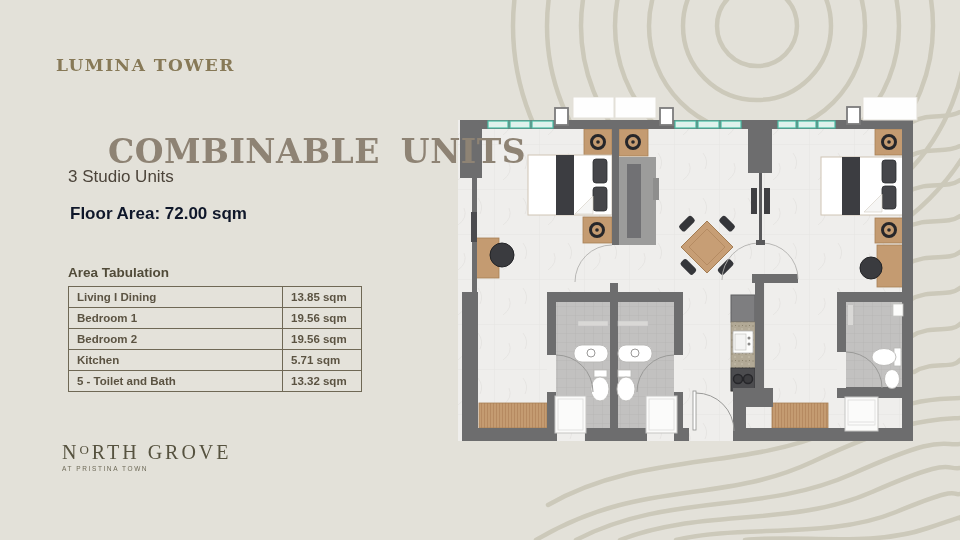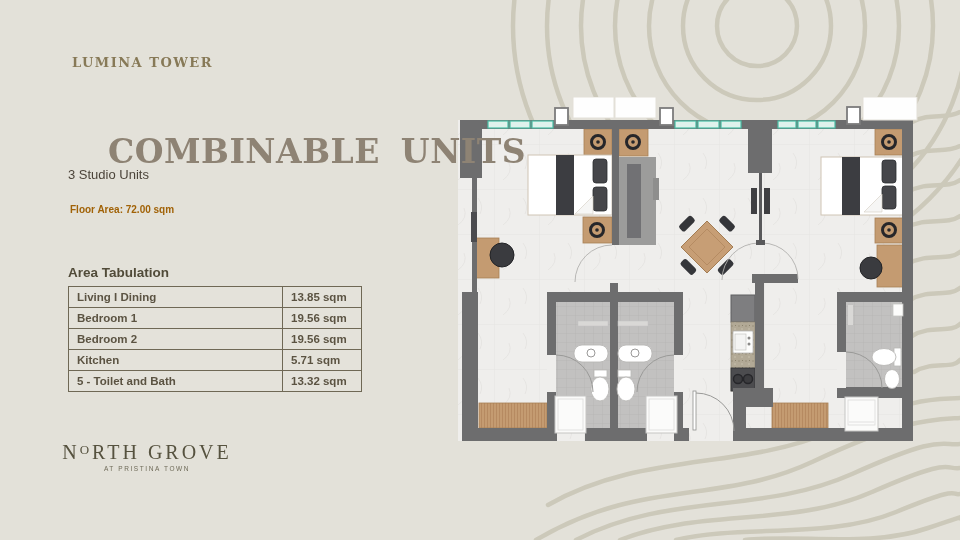--- a/index.html
+++ b/index.html
@@ -1,33 +1,33 @@
 <!DOCTYPE html>
 <html><head>
 <meta charset="utf-8">
 <style>
   html,body{margin:0;padding:0;}
   body{width:960px;height:540px;overflow:hidden;font-family:"Liberation Sans",sans-serif;}
   .slide{position:absolute;top:0;left:0;width:960px;height:540px;background:#e3e1d9;overflow:hidden;}
   svg{display:block;}
   .bg-contours{position:absolute;top:0;left:0;z-index:0;}
   .left-col{position:absolute;z-index:2;}
-  .project-name{left:72px;top:55px;font-family:"DejaVu Serif","Liberation Serif",serif;
-    font-size:13px;font-weight:700;letter-spacing:1.5px;color:#877957;}
+  .project-name{left:56px;top:55px;font-family:"DejaVu Serif","Liberation Serif",serif;
+    font-size:17px;font-weight:700;letter-spacing:1.5px;color:#877957;}
   .main-title{left:60px;top:132px;font-family:"DejaVu Serif","Liberation Serif",serif;
     font-size:33px;font-weight:700;letter-spacing:0.5px;word-spacing:9px;color:#8e8374;white-space:nowrap;margin-left:48px;}
-  .subtitle{left:68px;top:167px;font-size:13px;color:#4c443a;}
-  .floor-area{left:70px;top:204px;font-size:10px;font-weight:700;color:#a16207;}
+  .subtitle{left:68px;top:167px;font-size:17px;color:#4c443a;}
+  .floor-area{left:70px;top:204px;font-size:17px;font-weight:700;color:#0f172a;}
   .table-heading{left:68px;top:265px;font-size:13.5px;font-weight:700;color:#514b39;}
   .area-table{position:absolute;left:68px;top:286px;z-index:2;border-collapse:collapse;}
   .area-table td{border:1.6px solid #6f6855;font-size:11.5px;font-weight:700;color:#5b5342;
     height:20px;padding:0 0 0 8px;background:rgba(230,228,220,0.35);}
   .area-table td.lbl{width:205px;}
   .area-table td.val{width:70px;}
-  .logo{position:absolute;left:62px;top:441px;z-index:2;width:170px;text-align:center;color:#56523f;}
+  .logo{position:absolute;left:62px;top:441px;z-index:2;width:170px;color:#56523f;}
   .logo-name{font-family:"Liberation Serif",serif;font-size:20px;font-weight:400;
     letter-spacing:3px;white-space:nowrap;}
   .logo-o{font-size:13px;position:relative;top:-5px;}
   .logo-tagline{font-size:6.5px;letter-spacing:1.6px;color:#6e6a58;margin-top:1px;}
   .floor-plan{position:absolute;left:450px;top:97px;z-index:1;}
 </style>
 </head>
 <body>
 
 <div class="slide">

